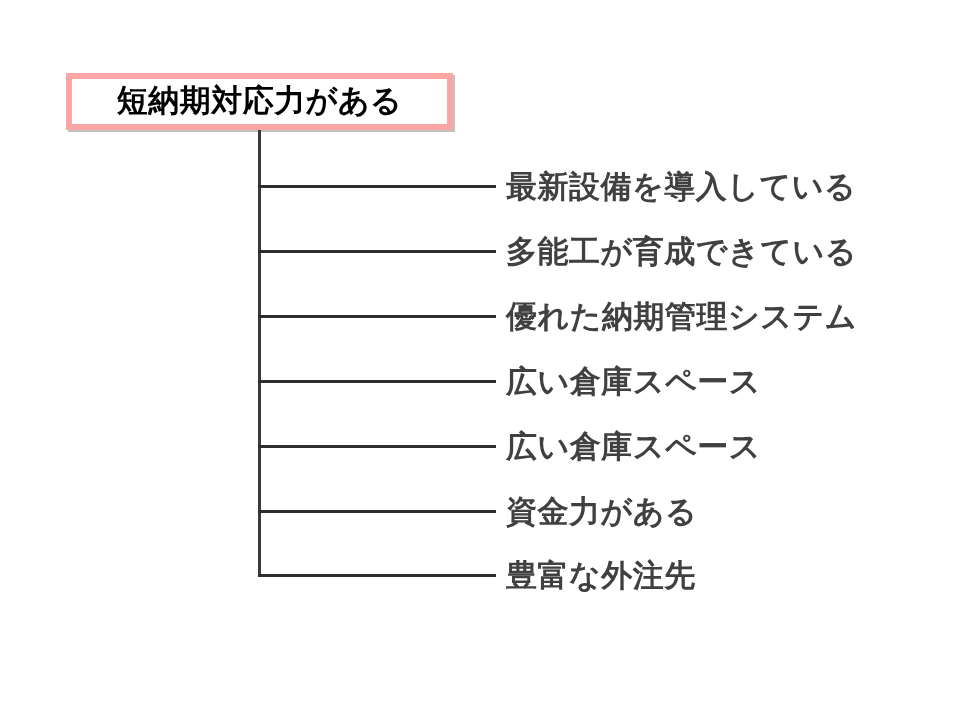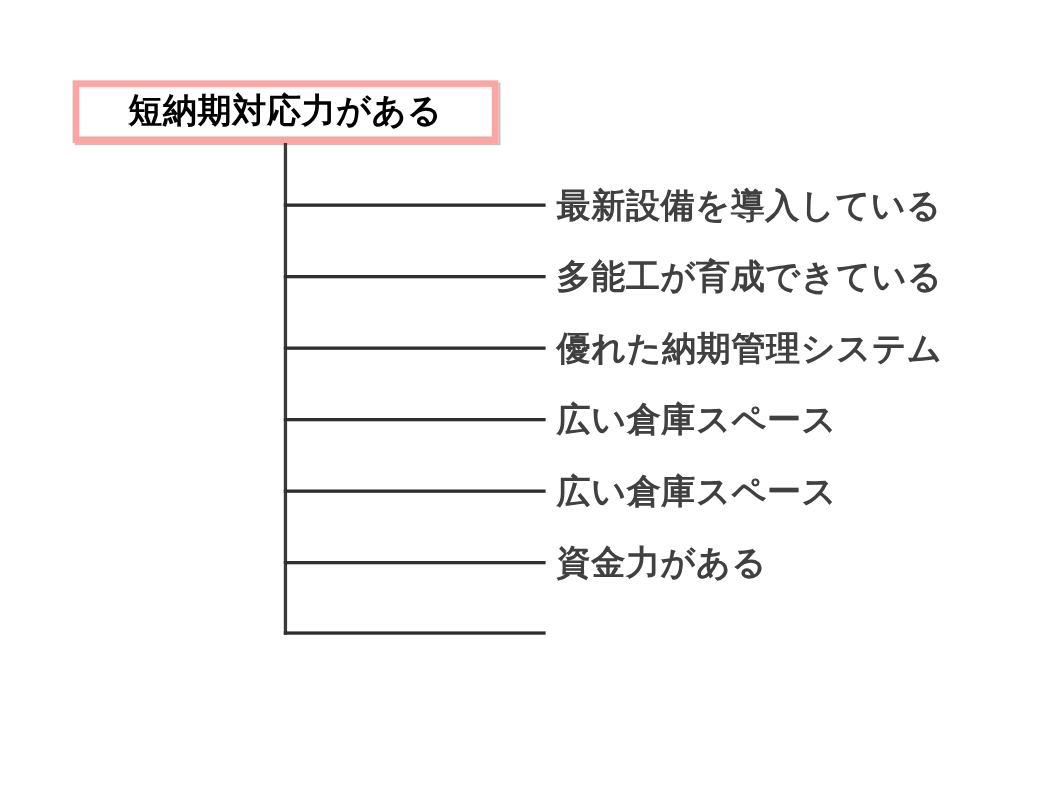--- a/index.html
+++ b/index.html
@@ -105,14 +105,17 @@
   </div>
   <div class="leaf" style="top:359px">
     <span class="leaf-label">広い倉庫スペース</span>
   </div>
   <div class="leaf" style="top:424px">
     <span class="leaf-label">広い倉庫スペース</span>
   </div>
   <div class="leaf" style="top:489px">
     <span class="leaf-label">資金力がある</span>
   </div>
+  <div class="leaf" style="top:553px">
+    <span class="leaf-label">豊富な外注先</span>
+  </div>
 
 </div>
 
 </body></html>

